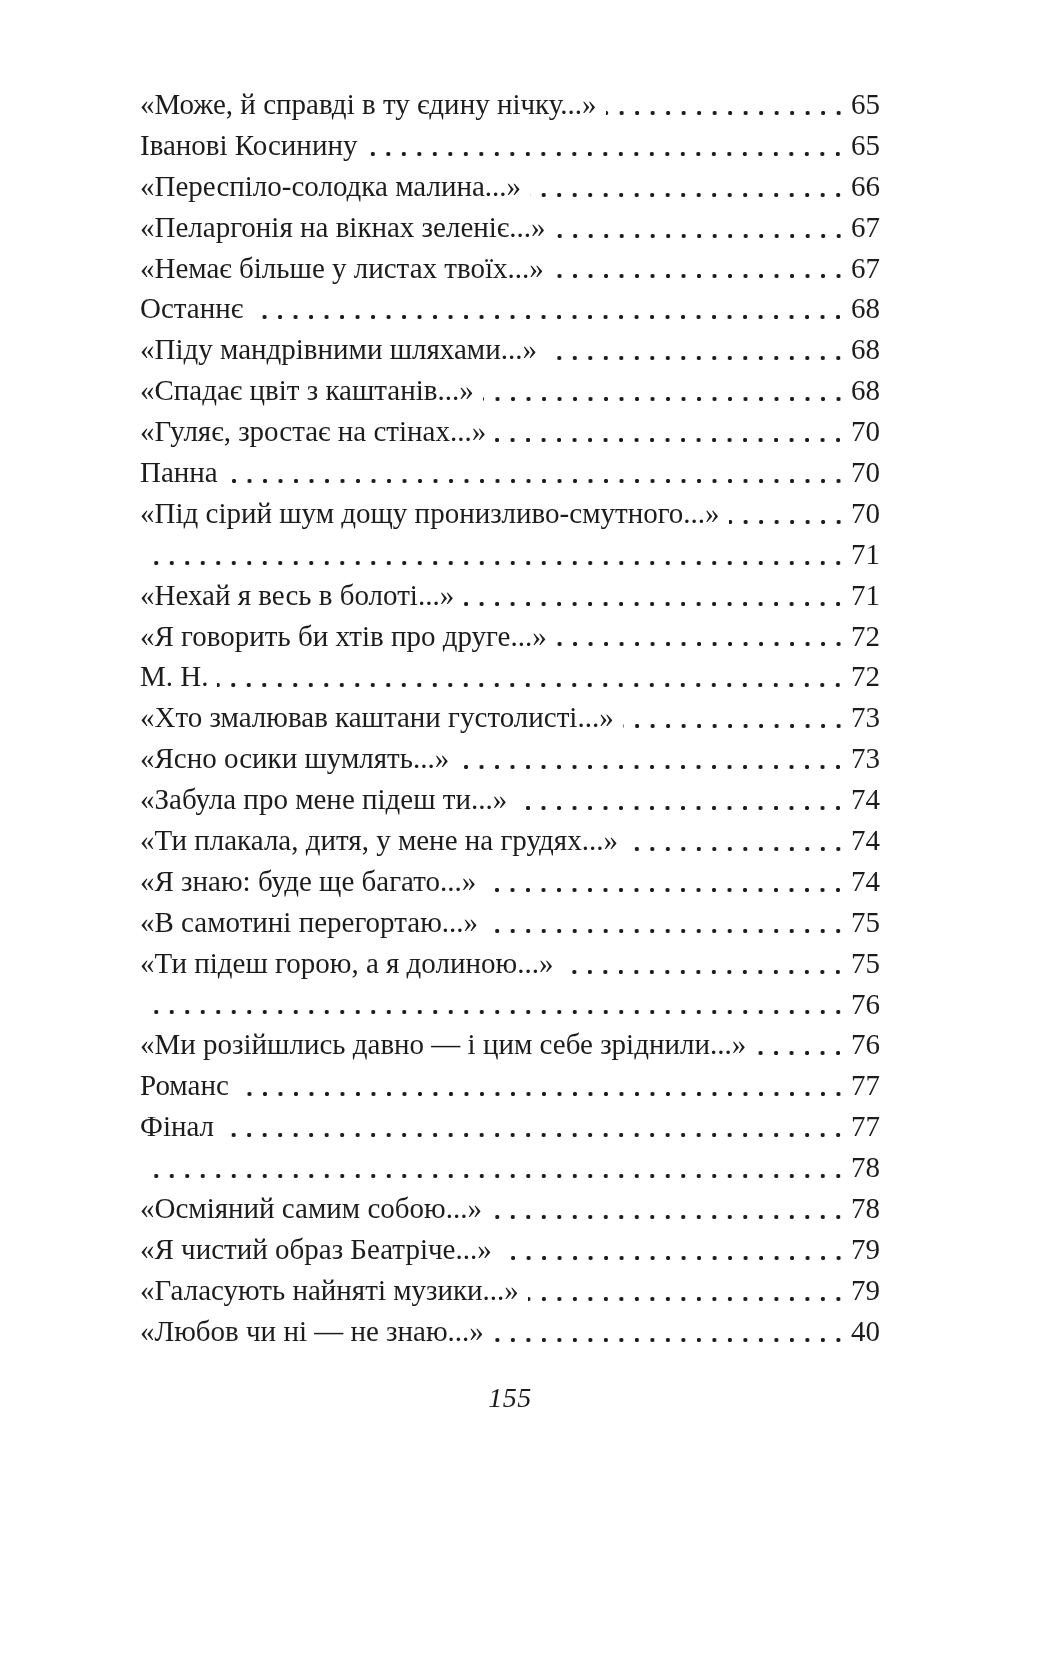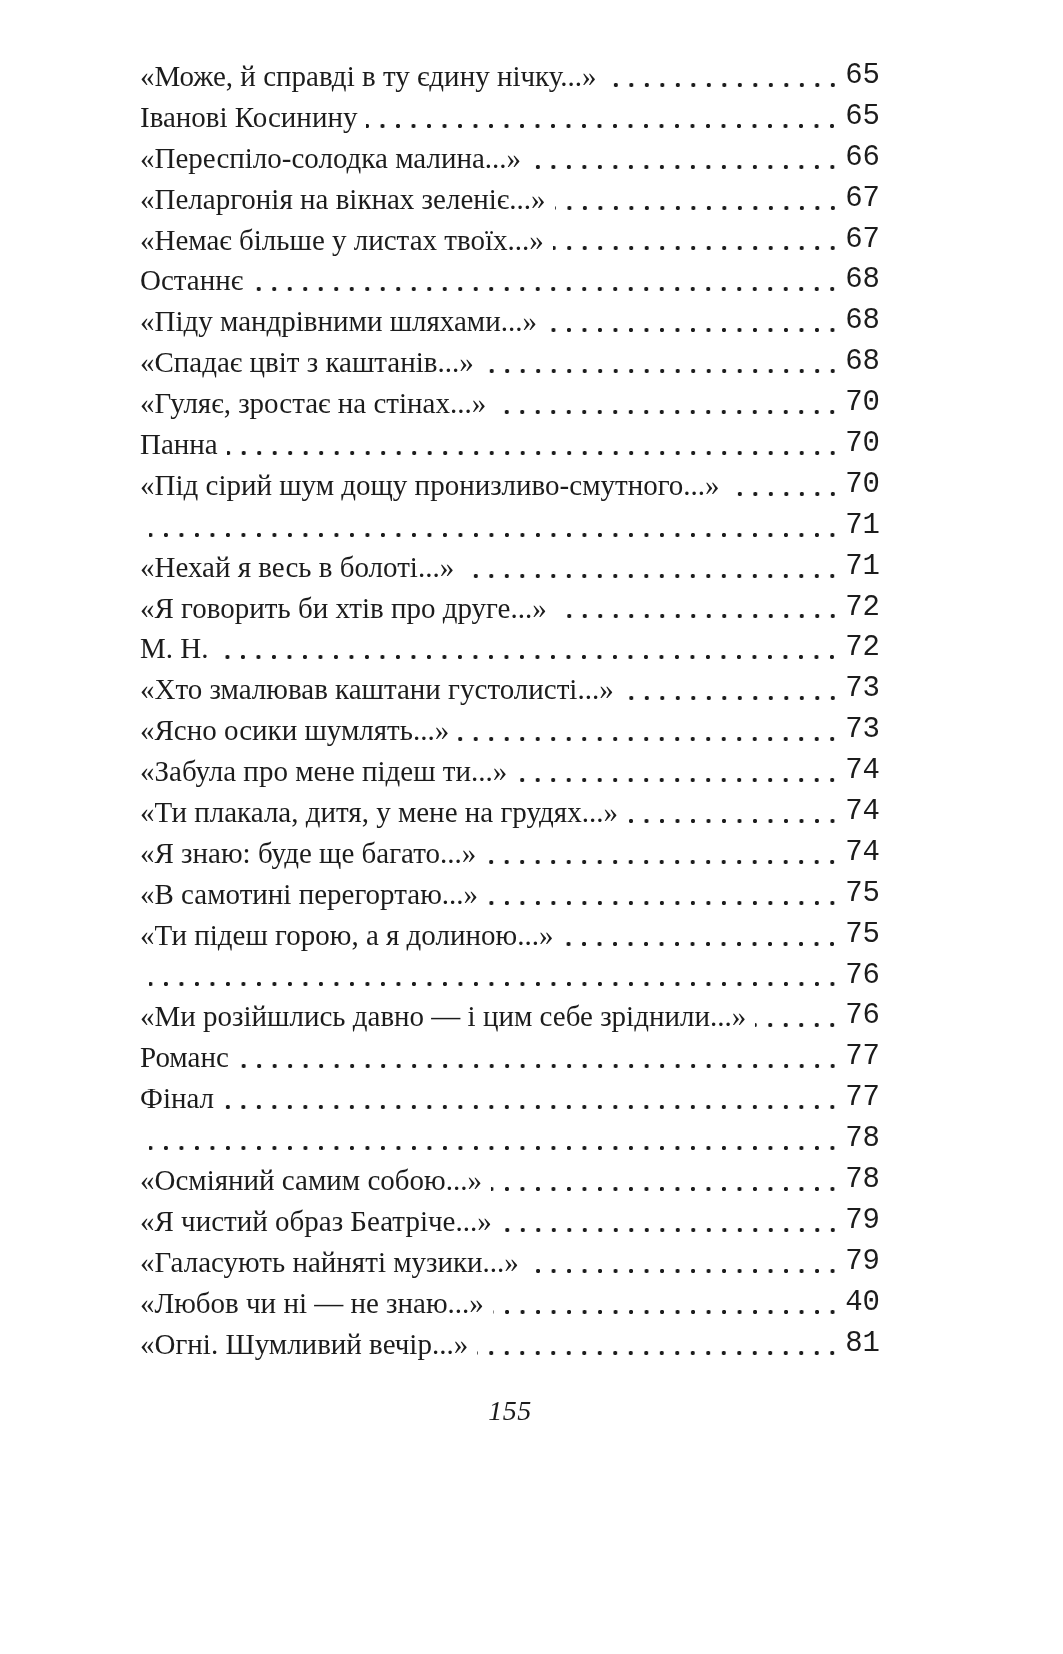--- a/index.html
+++ b/index.html
@@ -8,41 +8,41 @@
     height: 1654px;
     background: #ffffff;
     font-family: "Liberation Serif", serif;
     color: #1c1c1c;
     overflow: hidden;
   }
   .page {
     box-sizing: border-box;
     width: 1063px;
     height: 1654px;
-    padding: 56px 183px 0 140px;
+    padding: 84px 183px 0 140px;
   }
   .toc { display: block; }
   .row {
     display: flex;
     align-items: stretch;
     height: 40.9px;
     font-size: 29px;
     line-height: 40.9px;
     white-space: nowrap;
   }
   .title { flex: 0 0 auto; }
   .leader {
     flex: 1 1 auto;
     margin: 0 5px 0 9px;
     background-image: radial-gradient(circle, #1c1c1c 1.9px, transparent 2.3px);
     background-size: 15.5px 6px;
     background-repeat: repeat-x;
     background-position: right 0 bottom 9px;
   }
-  .page-num { flex: 0 0 auto; text-align: left; font-family: Liberation Mono, monospace; }
+  .page-num { flex: 0 0 auto; text-align: left; }
   .footer {
     margin-top: 30px;
     text-align: center;
     font-style: italic;
     font-size: 28px;
     letter-spacing: 0.5px;
   }
 </style>
 </head>
 <body>
@@ -225,20 +225,15 @@
     <span class="leader"></span>
     <span class="page-num">79</span>
   </div>
 
   <div class="row">
     <span class="title">«Любов чи ні — не знаю...»</span>
     <span class="leader"></span>
     <span class="page-num">40</span>
   </div>
 
-  <div class="row">
-    <span class="title">«Огні. Шумливий вечір...»</span>
-    <span class="leader"></span>
-    <span class="page-num">81</span>
-  </div>
 </div>
   <div class="footer">155</div>
 </div>
 
 </body></html>

